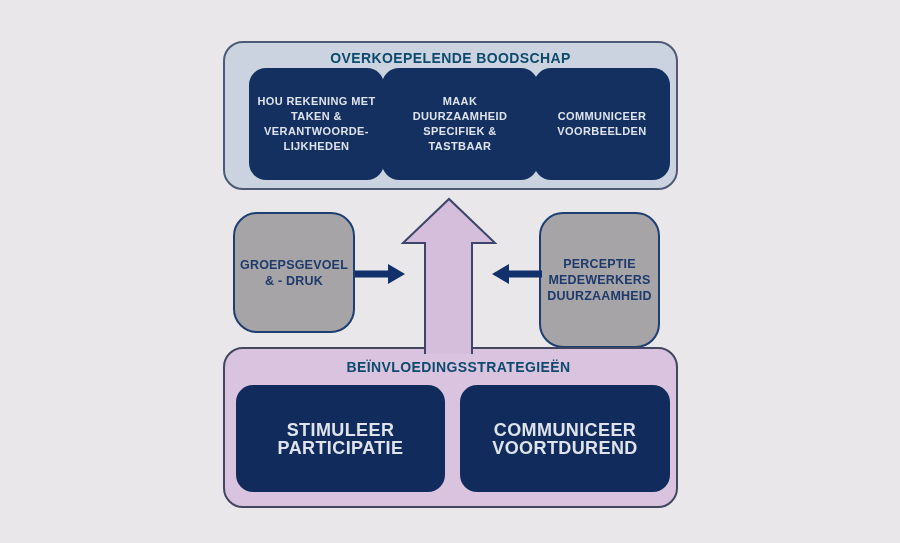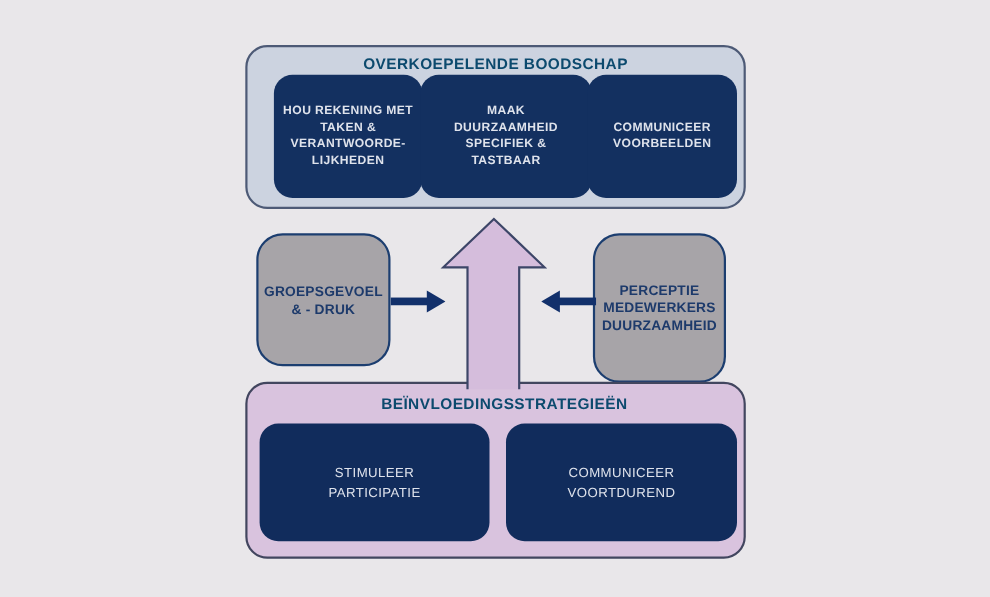--- a/index.html
+++ b/index.html
@@ -60,21 +60,21 @@
     letter-spacing: 0.4px;
     white-space: pre-line;
   }
   .container.top .navy-box { top: 25px; height: 112px; }
   .navy-box.t1 { left: 9px;   width: 135px; margin-left: 15px; }
   .navy-box.t2 { left: 157px; width: 156px; }
   .navy-box.t3 { left: 309px; width: 136px; }
   .container.bottom .navy-box { top: 36px; height: 107px; background: #112c5c; }
   .navy-box.b1 { left: 11px;  width: 209px; }
   .navy-box.b2 { left: 235px; width: 210px; }
-  .container.bottom .box-label { font-size: 12px; line-height: 18px; font-weight: 400; }
+  .container.bottom .box-label { font-size: 18px; line-height: 18px; font-weight: 700; }
   
   .gray-box {
     position: absolute;
     background: #a7a4a8;
     border: 2px solid #1c3e70;
     border-radius: 24px;
     display: flex;
     align-items: center;
     justify-content: center;
     text-align: center;

